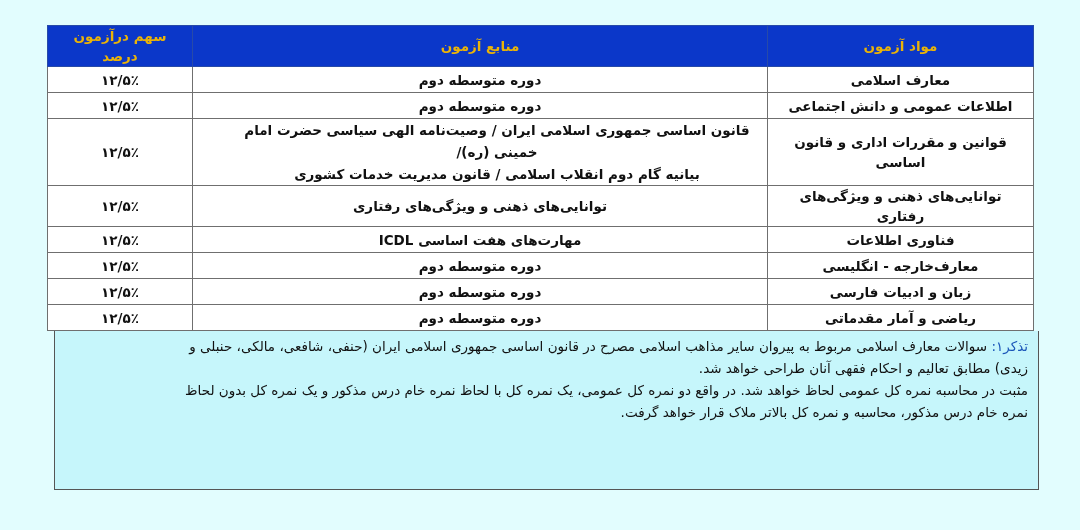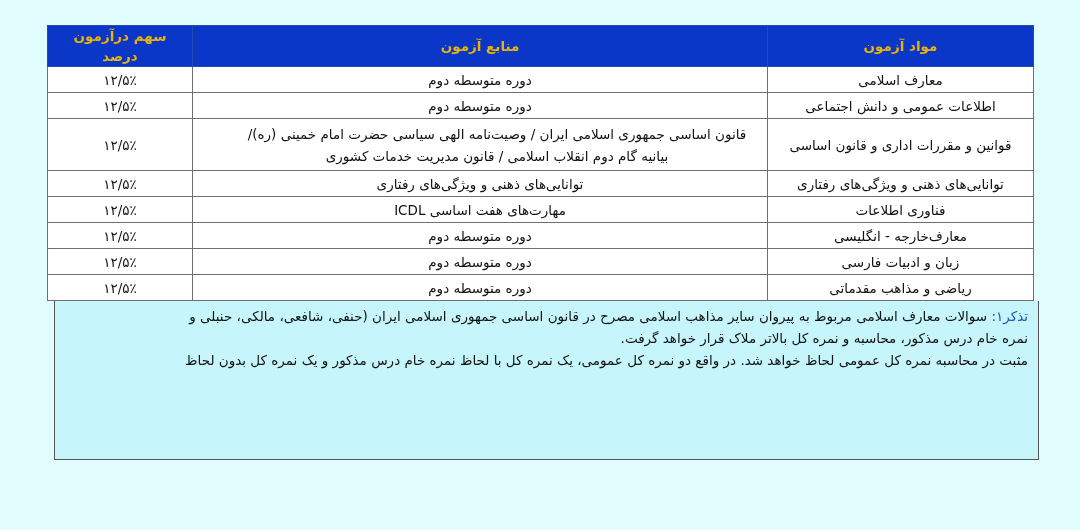--- a/index.html
+++ b/index.html
@@ -39,20 +39,21 @@
       color: #eab308;
       font-weight: bold;
       height: 26px;
       text-align: center;
       border-color: #274aa8;
     }
     table.exam td {
       height: 25px;
       text-align: center;
       background: #ffffff;
+      font-weight: bold;
     }
     col.c-subject { width: 266px; }
     col.c-source { width: 575px; }
     col.c-share { width: 145px; }
     td.cell-source {
       text-align: center;
     }
     td.cell-source.multi {
       height: 51px;
       line-height: 22px;
@@ -129,29 +130,30 @@
         <td class="cell-subject">معارف‌خارجه - انگلیسی</td>
         <td class="cell-source">دوره متوسطه دوم</td>
         <td class="cell-share">۱۲/۵٪</td>
       </tr>
       <tr>
         <td class="cell-subject">زبان و ادبیات فارسی</td>
         <td class="cell-source">دوره متوسطه دوم</td>
         <td class="cell-share">۱۲/۵٪</td>
       </tr>
       <tr>
-        <td class="cell-subject">ریاضی و مذاهب مقدماتی</td>
+        <td class="cell-subject">ریاضی و آمار مقدماتی</td>
         <td class="cell-source">دوره متوسطه دوم</td>
         <td class="cell-share">۱۲/۵٪</td>
       </tr>
     </tbody>
   </table>
 
   <div class="notes">
     <div>
       <div><span class="note-label">تذکر۱:</span><span> سوالات معارف اسلامی مربوط به پیروان سایر مذاهب اسلامی مصرح در قانون اساسی جمهوری اسلامی ایران (حنفی، شافعی، مالکی، حنبلی و</span></div>
+      <div>زیدی) مطابق تعالیم و احکام فقهی آنان طراحی خواهد شد.</div>
     </div>
     <div>
+      <div>مثبت در محاسبه نمره کل عمومی لحاظ خواهد شد. در واقع دو نمره کل عمومی، یک نمره کل با لحاظ نمره خام درس مذکور و یک نمره کل بدون لحاظ</div>
       <div>نمره خام درس مذکور، محاسبه و نمره کل بالاتر ملاک قرار خواهد گرفت.</div>
-      <div>مثبت در محاسبه نمره کل عمومی لحاظ خواهد شد. در واقع دو نمره کل عمومی، یک نمره کل با لحاظ نمره خام درس مذکور و یک نمره کل بدون لحاظ</div>
     </div>
   </div>
 </div>
 
 </body></html>

